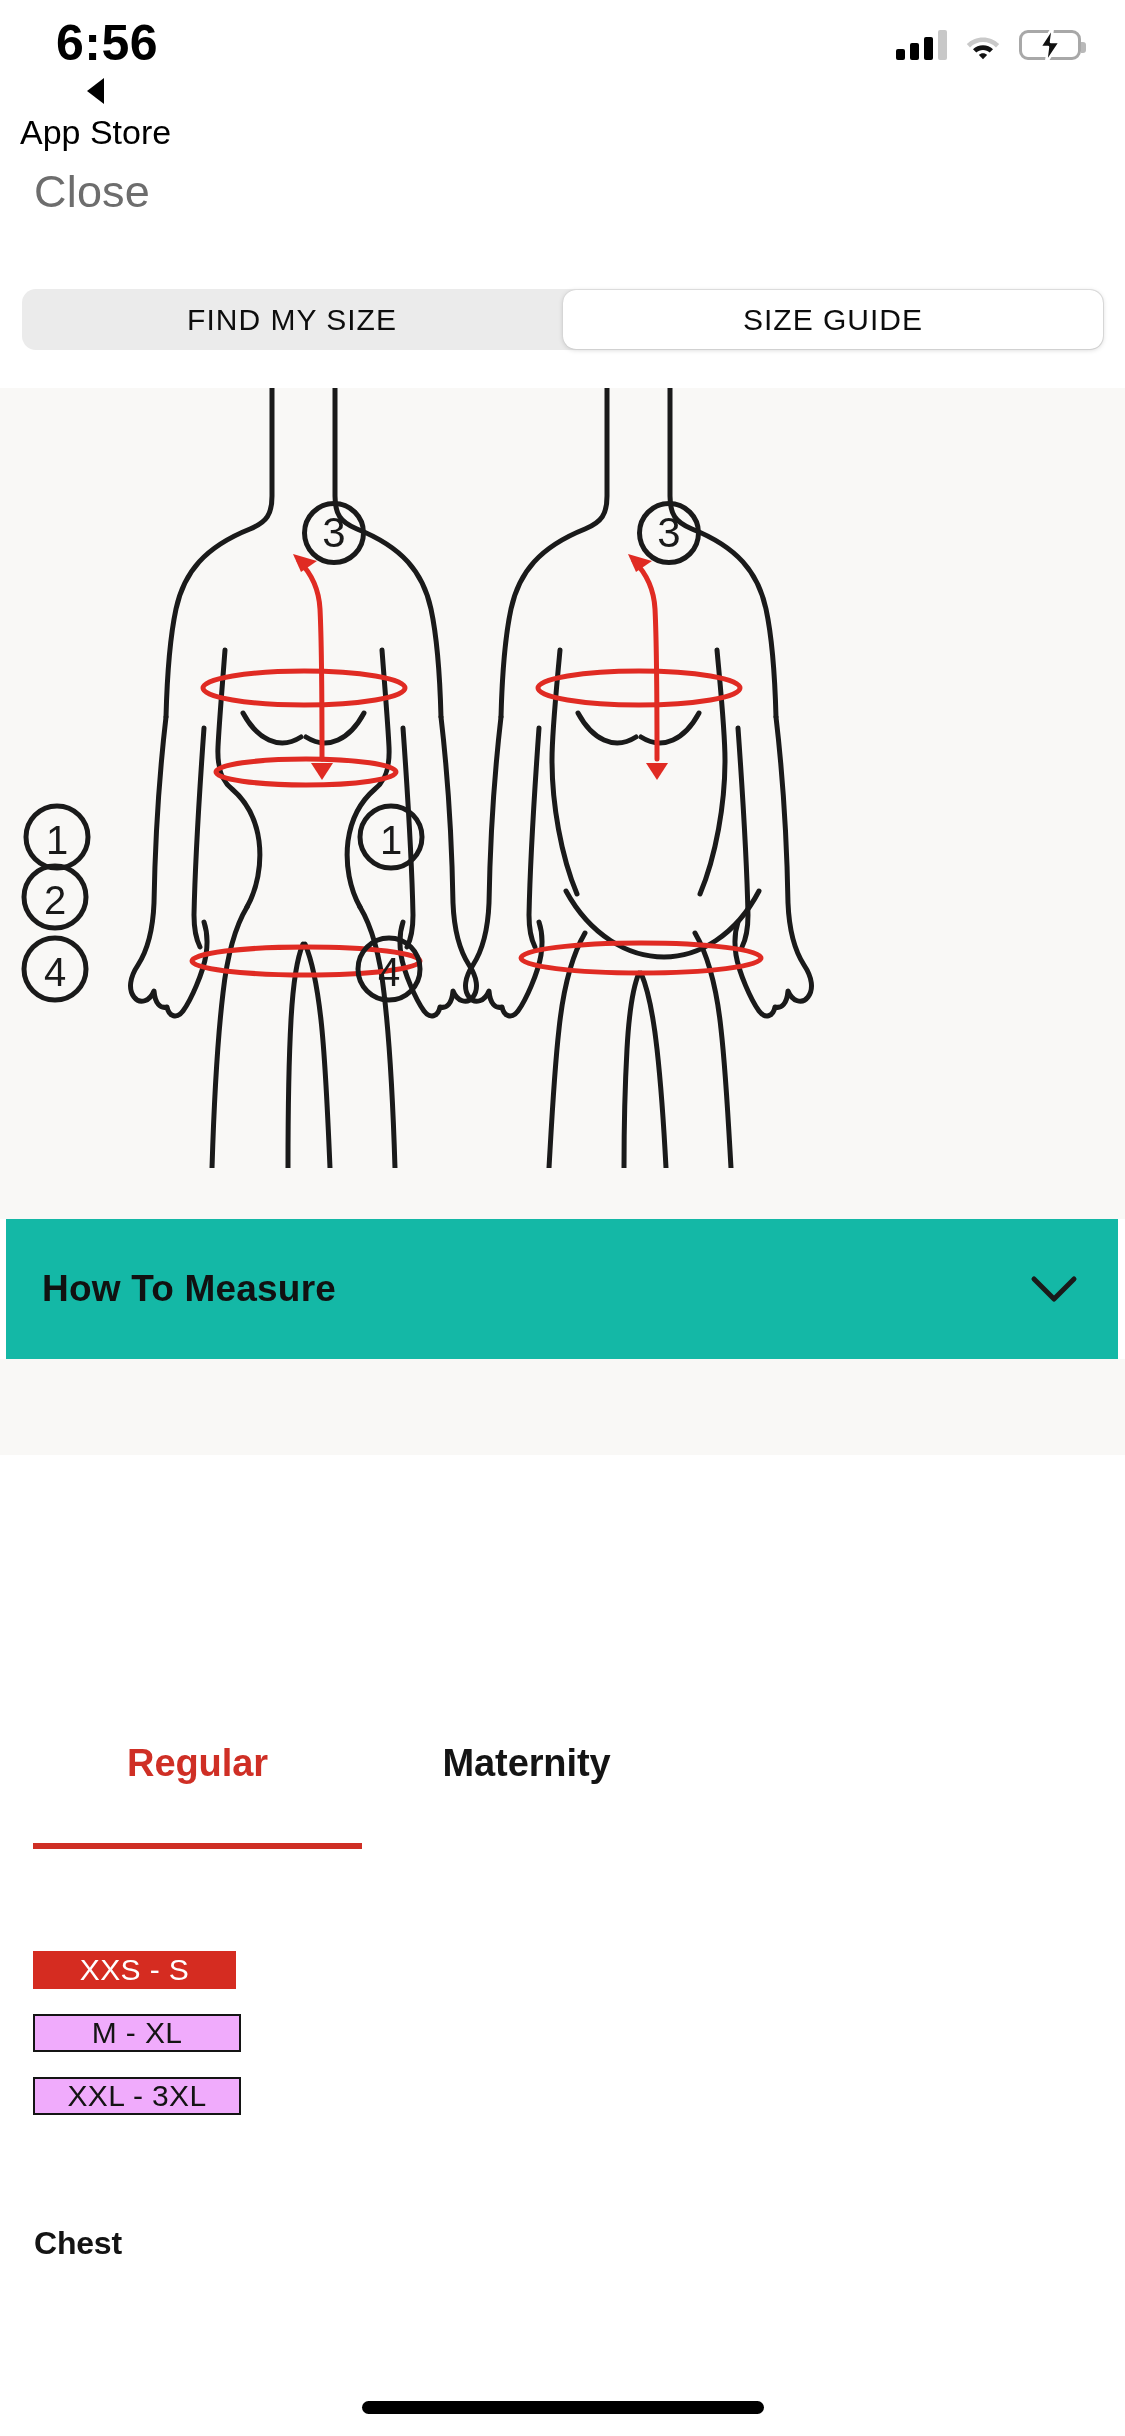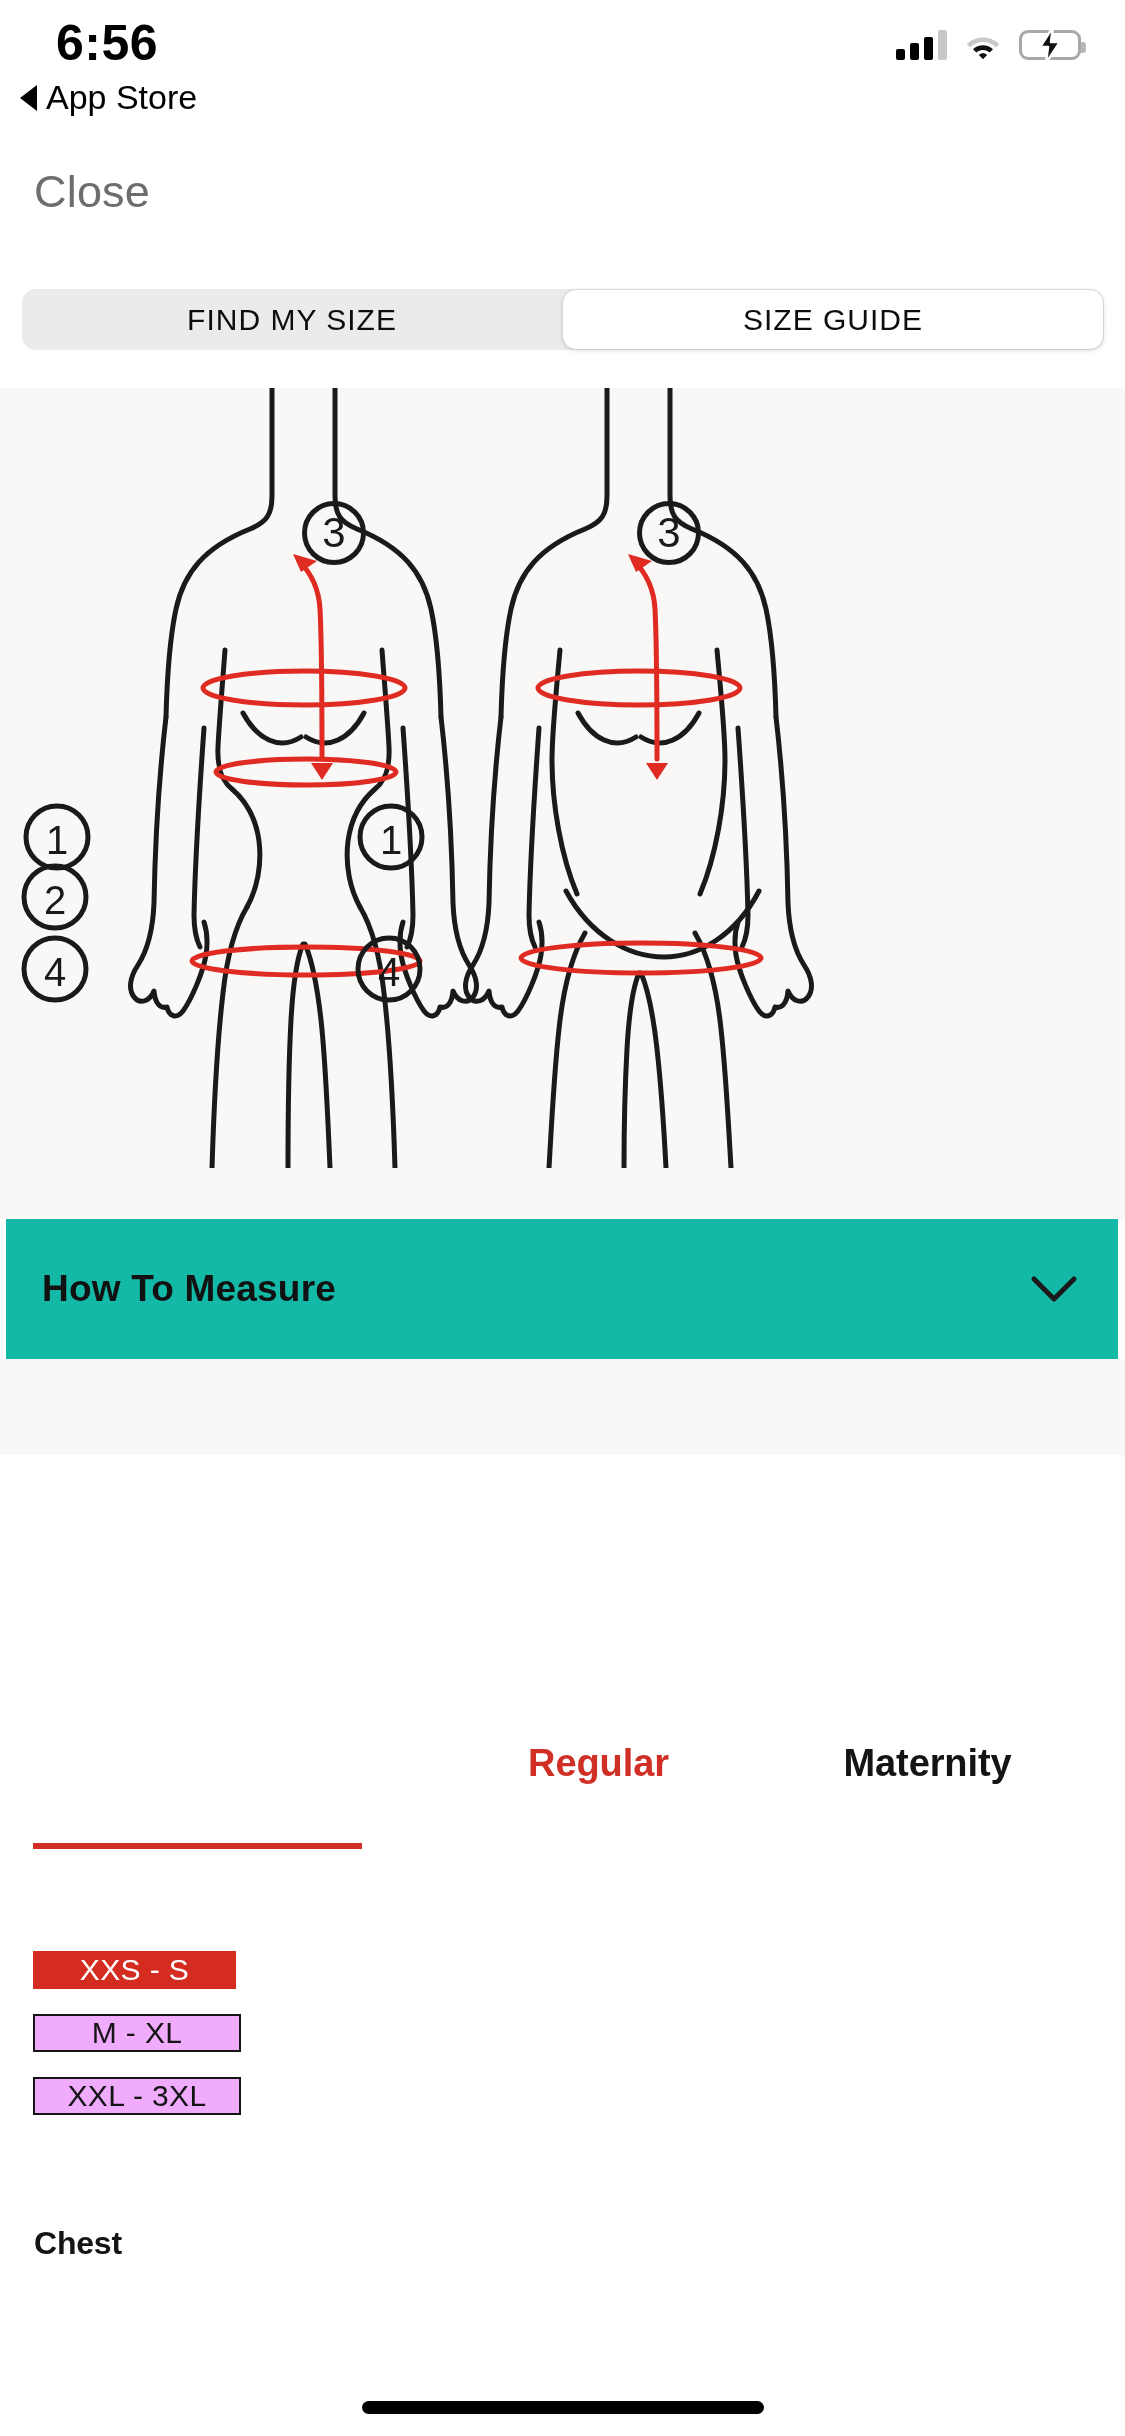--- a/index.html
+++ b/index.html
@@ -14,21 +14,21 @@
 
   
   .statusbar { position:absolute; top:0; left:0; width:1125px; height:132px; }
   .sb-time {
     position:absolute; left:56px; top:14px;
     font-size:50px; font-weight:600; color:#000; letter-spacing:.5px;
   }
   .sb-return {
     position:absolute; left:20px; top:78px;
     display:flex; align-items:center; gap:9px;
-    font-size:34px; font-weight:500; color:#000;
+    font-size:34px; font-weight:500; color:#000;flex-direction:column;
   }
   .sb-return .tri {
     width:0;height:0;
     border-top:13px solid transparent;
     border-bottom:13px solid transparent;
     border-right:17px solid #000;
   }
   .sb-right {
     position:absolute; right:44px; top:30px;
     display:flex; align-items:center; gap:17px;
@@ -95,21 +95,21 @@
   .htm-label { font-size:37px; font-weight:700; color:#111; letter-spacing:.2px; }
   .chev { width:48px; height:30px; }
   .gap-strip2 { position:absolute; left:0; top:1359px; width:1125px; height:96px; background:#f9f8f6; }
 
   
   .ssr-title {
     position:absolute; left:0; top:1586px; width:1125px; text-align:center;
     font-size:49px; font-weight:700; color:#141414; letter-spacing:-.3px;
   }
 
-  .range-tabs { position:absolute; left:33px; top:1742px; width:1059px; height:80px; display:flex;justify-content:flex-end; }
+  .range-tabs { position:absolute; left:33px; top:1742px; width:1059px; height:80px; display:flex; }
   .range-tab {
     width:329px; text-align:center;
     font-size:38px; font-weight:700; color:#141414; letter-spacing:-.1px;
   }
   .range-tab.active { color:#cf2f25; }
   .range-underline {
     position:absolute; left:33px; top:1843px; width:329px; height:6px; background:#cf2f25;
   }
 
   

